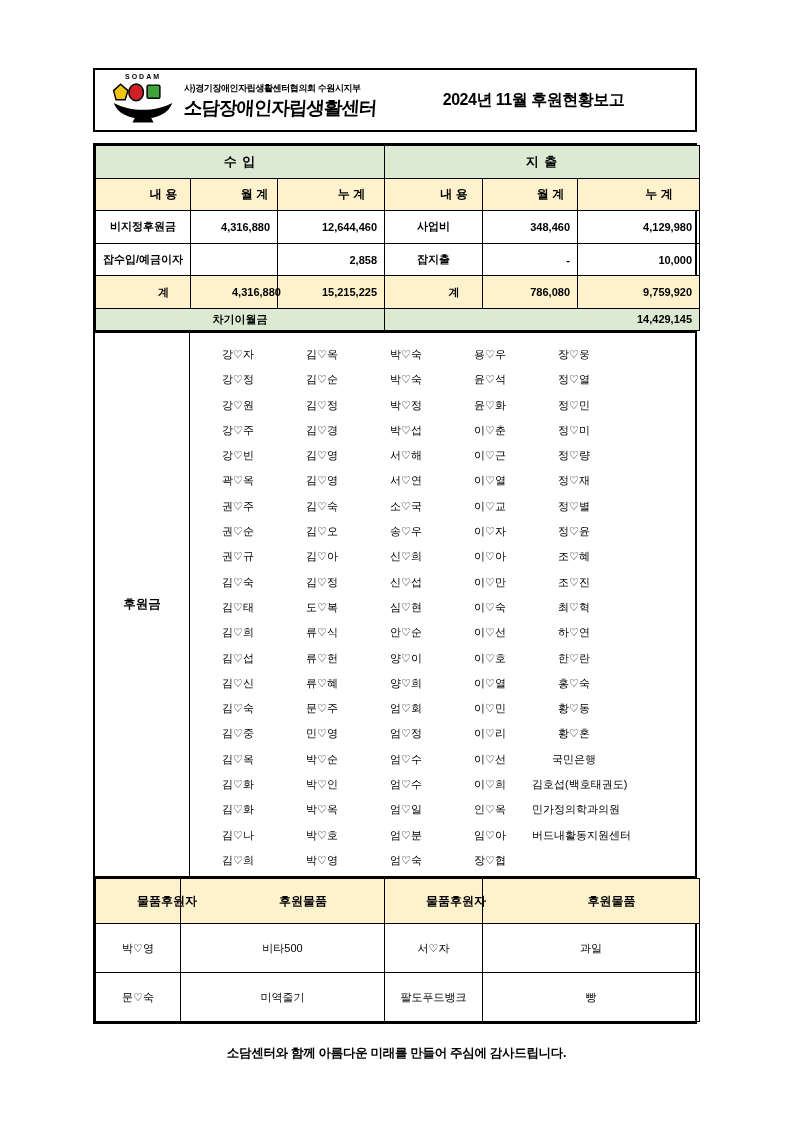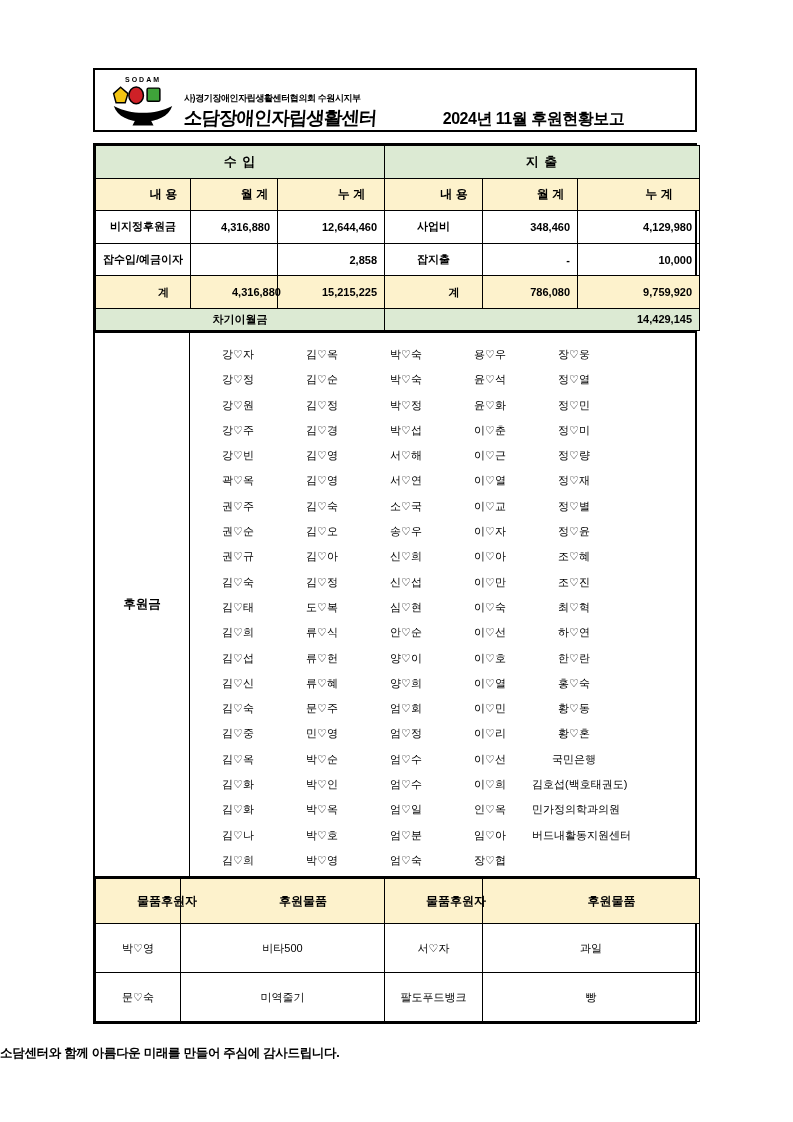--- a/index.html
+++ b/index.html
@@ -3,21 +3,21 @@
 <meta charset="utf-8">
 <style>
   * { margin:0; padding:0; box-sizing:border-box; }
   html,body { width:793px; height:1122px; background:#ffffff; }
   body { font-family:"Liberation Sans","DejaVu Sans",sans-serif; color:#000; position:relative; }
   .page { position:absolute; inset:0; background:#fff; }
 
   .block { position:absolute; left:93px; width:604px; border:2px solid #000; background:#fff; }
 
   
-  .header-box { top:68px; height:64px; display:flex; align-items:flex-end; padding:0 8px 0 12px; }
+  .header-box { top:68px; height:64px; display:flex; align-items:center; padding:0 8px 0 12px; }
   .logo { width:72px; flex:none; text-align:center; }
   .sodam-text { font-size:7px; font-weight:700; letter-spacing:2px; line-height:8px; }
   .org { flex:none; margin-left:5px; width:196px; padding-top:2px; }
   .org-line1 { font-size:9px; font-weight:600; letter-spacing:-0.4px; white-space:nowrap; }
   .org-line2 { font-size:18.5px; font-weight:800; letter-spacing:-1px; transform:skewX(-4deg); white-space:nowrap; }
   .report-title { flex:1; text-align:center; font-size:16px; font-weight:800; letter-spacing:-0.5px; white-space:nowrap; }
 
   
   table { border-collapse:collapse; width:100%; height:100%; table-layout:fixed; }
   td { border:1.5px solid #000; font-size:11px; font-weight:700; text-align:center;
@@ -38,21 +38,21 @@
   .donor-grid { display:grid; grid-template-columns:repeat(5,84px); grid-auto-rows:25.3px; margin-left:6px; }
   .donor-name { font-size:11px; font-weight:400; text-align:center; line-height:25.3px; white-space:nowrap; }
 
   
   .goods-wrap { top:878px; height:146px; border-top:none; }
   .goods-head td { font-size:12px; height:27px; }
   .goods-row td { height:29px; font-weight:400; }
   .goods-row td.gname { font-weight:400; }
 
   
-  .footer-msg { position:absolute; top:1045px; left:0; width:793px; text-align:left;
+  .footer-msg { position:absolute; top:1045px; left:0; width:793px; text-align:center;
        font-size:12.5px; font-weight:700; letter-spacing:-0.3px; }
 </style>
 </head>
 <body>
 
 <div class="page">
 
   <div class="block header-box">
     <div class="logo">
       <div class="sodam-text">SODAM</div>

